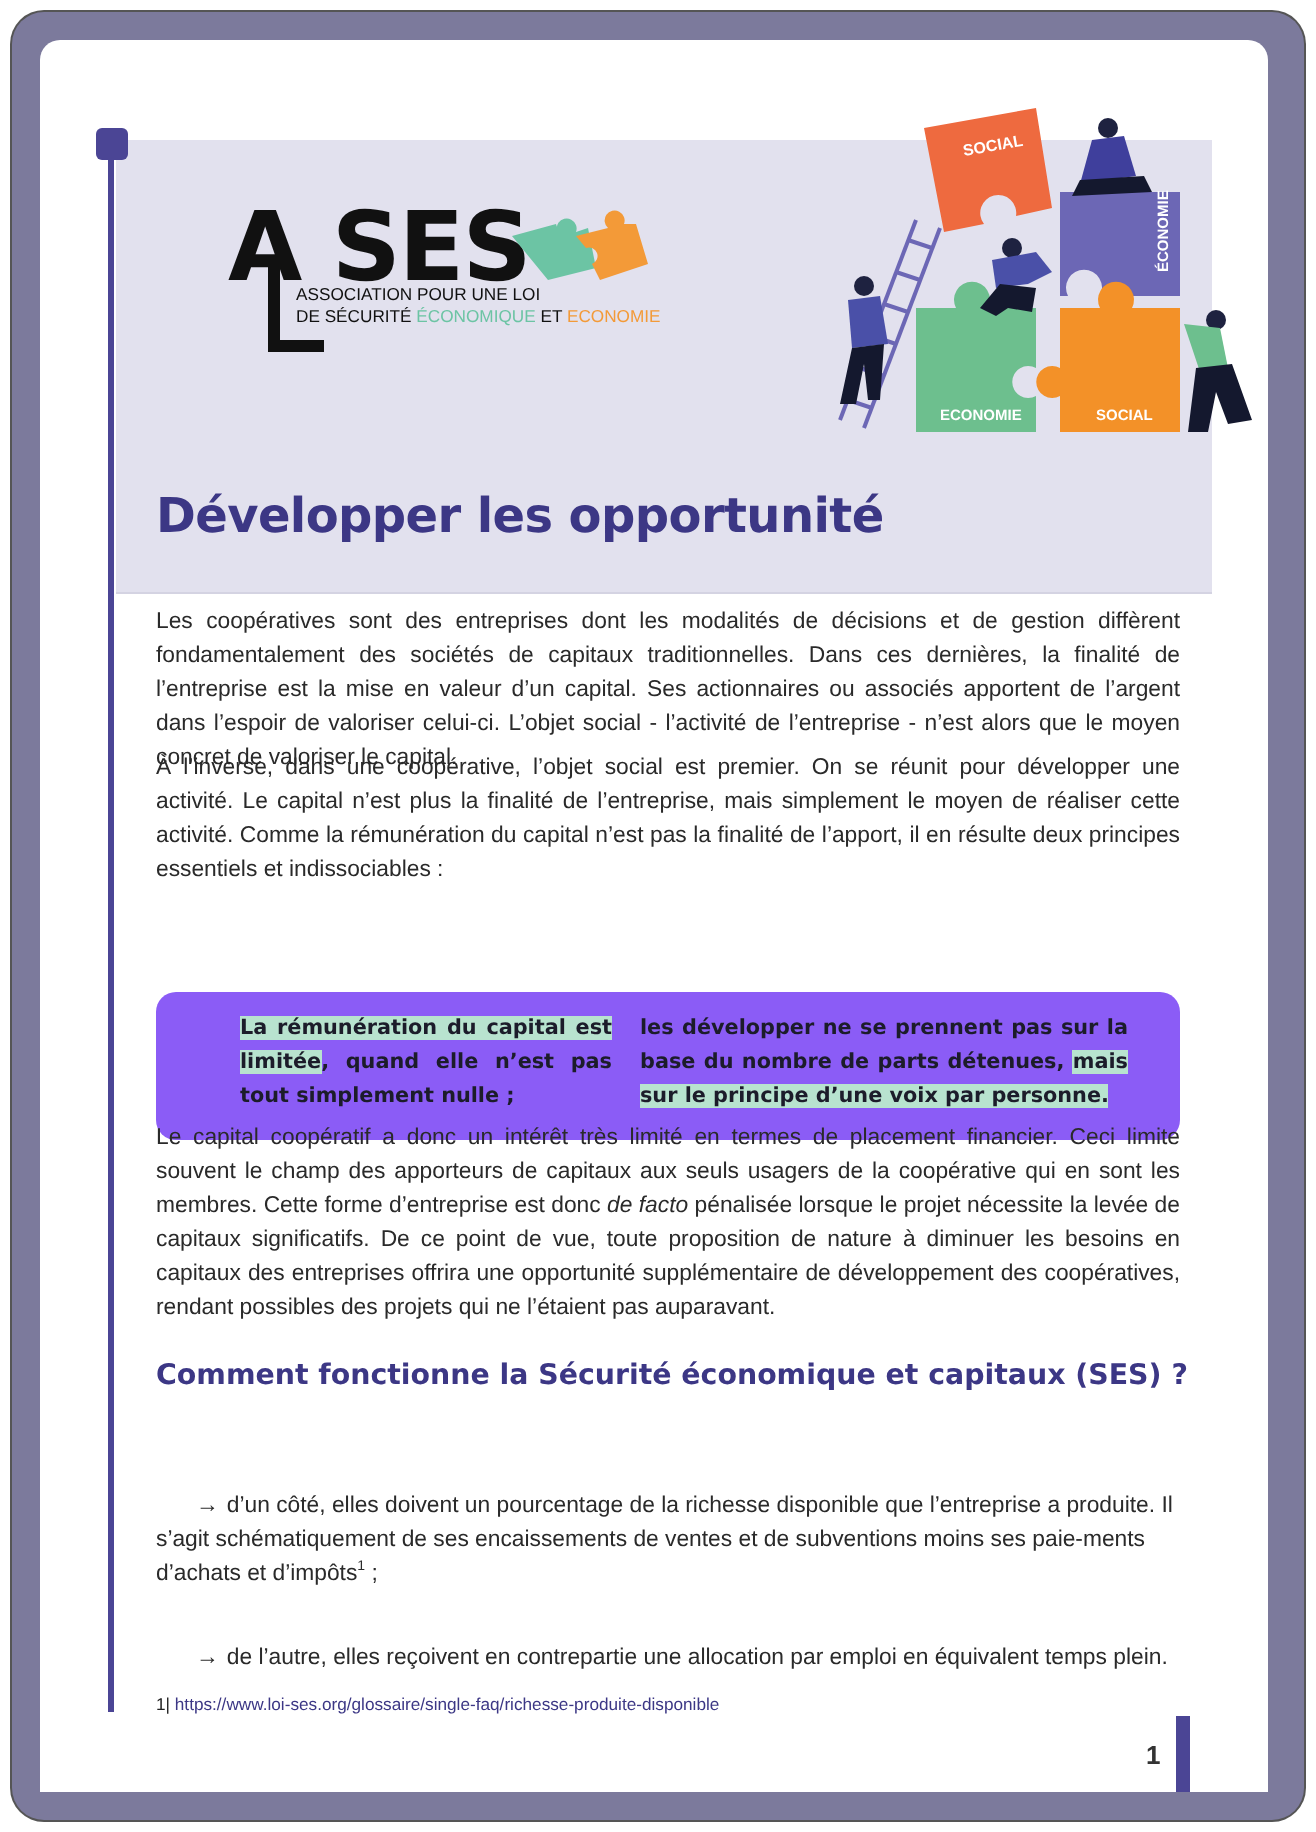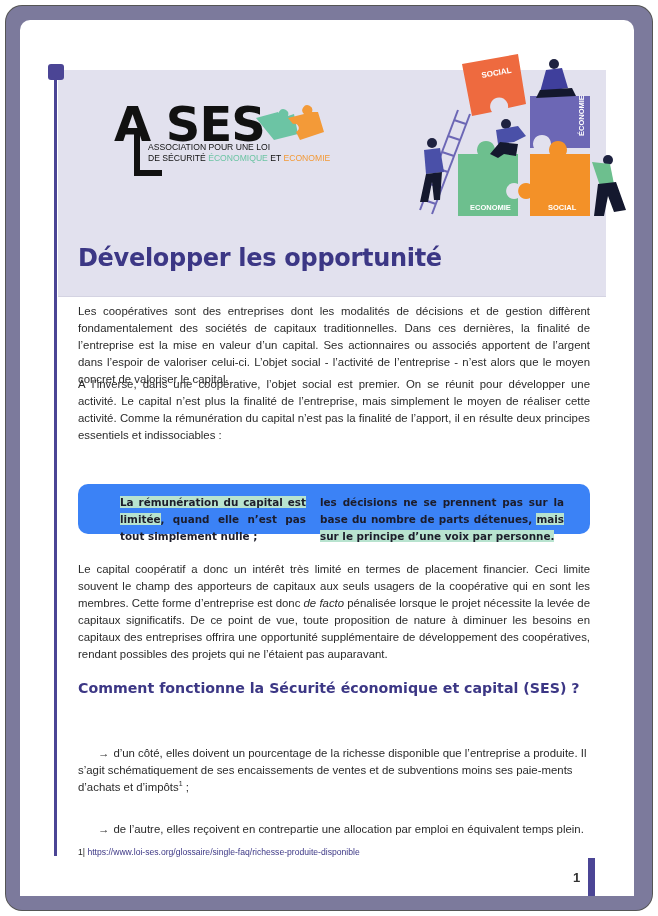--- a/index.html
+++ b/index.html
@@ -57,22 +57,22 @@
     position: absolute; left: 58px; top: 224px;
     font-family: "DejaVu Sans", sans-serif; font-weight: bold; font-size: 24px;
     color: #3c3785; letter-spacing: -0.3px; margin: 0;
   }
   .body-text {
     position: absolute; left: 58px; width: 512px;
     font-size: 11.4px; line-height: 17px; color: #2a2a2a; margin: 0;
     text-align: justify;
   }
   .callout {
-    position: absolute; left: 58px; top: 464px; width: 512px; height: 50px;
-    background: #3b82f6; border-radius: 10px;
+    position: absolute; left: 58px; top: 476px; width: 512px; height: 74px;
+    background: #8b5cf6; border-radius: 10px;
   }
   .callout-col {
     position: absolute; top: 10px;
     font-family: "DejaVu Sans", sans-serif; font-weight: bold;
     font-size: 10.4px; line-height: 17px; color: #1c1c2a; text-align: justify;
   }
   .hl { background: #b8e3cf; }
   .h2 {
     position: absolute; left: 58px; top: 660px; margin: 0;
     font-family: "DejaVu Sans", sans-serif; font-weight: bold;
@@ -161,26 +161,26 @@
       </g>
     </svg>
 
     <h1 class="doc-title">Développer les opportunité</h1>
 
     <p class="body-text" style="top:283px">Les coopératives sont des entreprises dont les modalités de décisions et de gestion diffèrent fondamentalement des sociétés de capitaux traditionnelles. Dans ces dernières, la finalité de l’entreprise est la mise en valeur d’un capital. Ses actionnaires ou associés apportent de l’argent dans l’espoir de valoriser celui-ci. L’objet social - l’activité de l’entreprise - n’est alors que le moyen concret de valoriser le capital.</p>
     <p class="body-text" style="top:356px">À l’inverse, dans une coopérative, l’objet social est premier. On se réunit pour développer une activité. Le capital n’est plus la finalité de l’entreprise, mais simplement le moyen de réaliser cette activité. Comme la rémunération du capital n’est pas la finalité de l’apport, il en résulte deux principes essentiels et indissociables :</p>
 
     <div class="callout">
       <div class="callout-col" style="left:42px;width:186px"><span class="hl">La rémunération du capital est limitée</span><span>, quand elle n’est pas tout simplement nulle ;</span></div>
-      <div class="callout-col" style="left:242px;width:244px"><span>les décisions ne se prennent pas sur la base du nombre de parts détenues, </span><span class="hl">mais sur le principe d’une voix par personne.</span></div>
+      <div class="callout-col" style="left:242px;width:244px"><span>les développer ne se prennent pas sur la base du nombre de parts détenues, </span><span class="hl">mais sur le principe d’une voix par personne.</span></div>
     </div>
 
     <p class="body-text" style="top:541px"><span>Le capital coopératif a donc un intérêt très limité en termes de placement financier. Ceci limite souvent le champ des apporteurs de capitaux aux seuls usagers de la coopérative qui en sont les membres. Cette forme d’entreprise est donc </span><em>de facto</em><span> pénalisée lorsque le projet nécessite la levée de capitaux significatifs. De ce point de vue, toute proposition de nature à diminuer les besoins en capitaux des entreprises offrira une opportunité supplémentaire de développement des coopératives, rendant possibles des projets qui ne l’étaient pas auparavant.</span></p>
 
-    <h2 class="h2">Comment fonctionne la Sécurité économique et capital (SES) ?</h2>
+    <h2 class="h2">Comment fonctionne la Sécurité économique et capitaux (SES) ?</h2>
 
 
     <p class="bullet" style="top:725px"><span class="arrow">→</span><span>d’un côté, elles doivent un pourcentage de la richesse disponible que l’entreprise a produite. Il s’agit schématiquement de ses encaissements de ventes et de subventions moins ses paie-ments d’achats et d’impôts</span><sup>1</sup><span> ;</span></p>
     <p class="bullet" style="top:801px"><span class="arrow">→</span><span>de l’autre, elles reçoivent en contrepartie une allocation par emploi en équivalent temps plein.</span></p>
 
     <div class="footnote"><span class="num">1</span><span class="num">|</span> <span>https://www.loi-ses.org/glossaire/single-faq/richesse-produite-disponible</span></div>
 
     <div class="page-num">1</div>
     <div class="page-bar"></div>
   </div>

